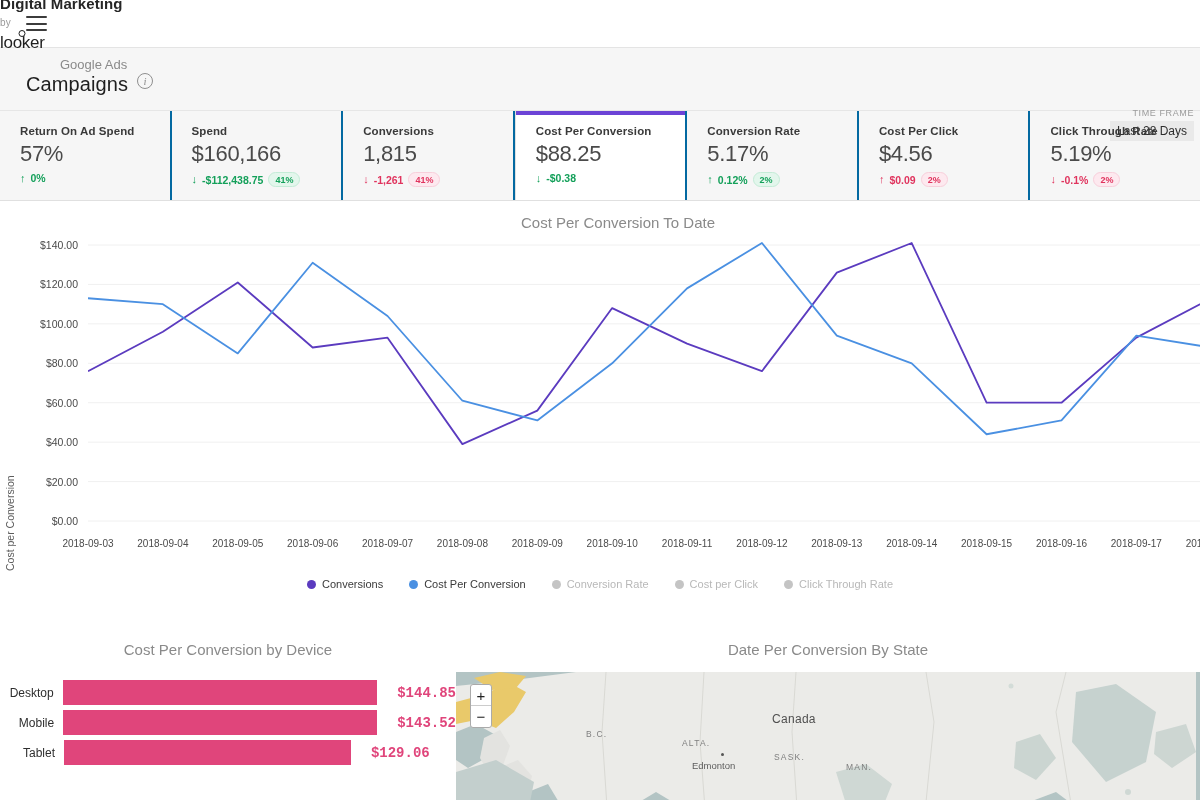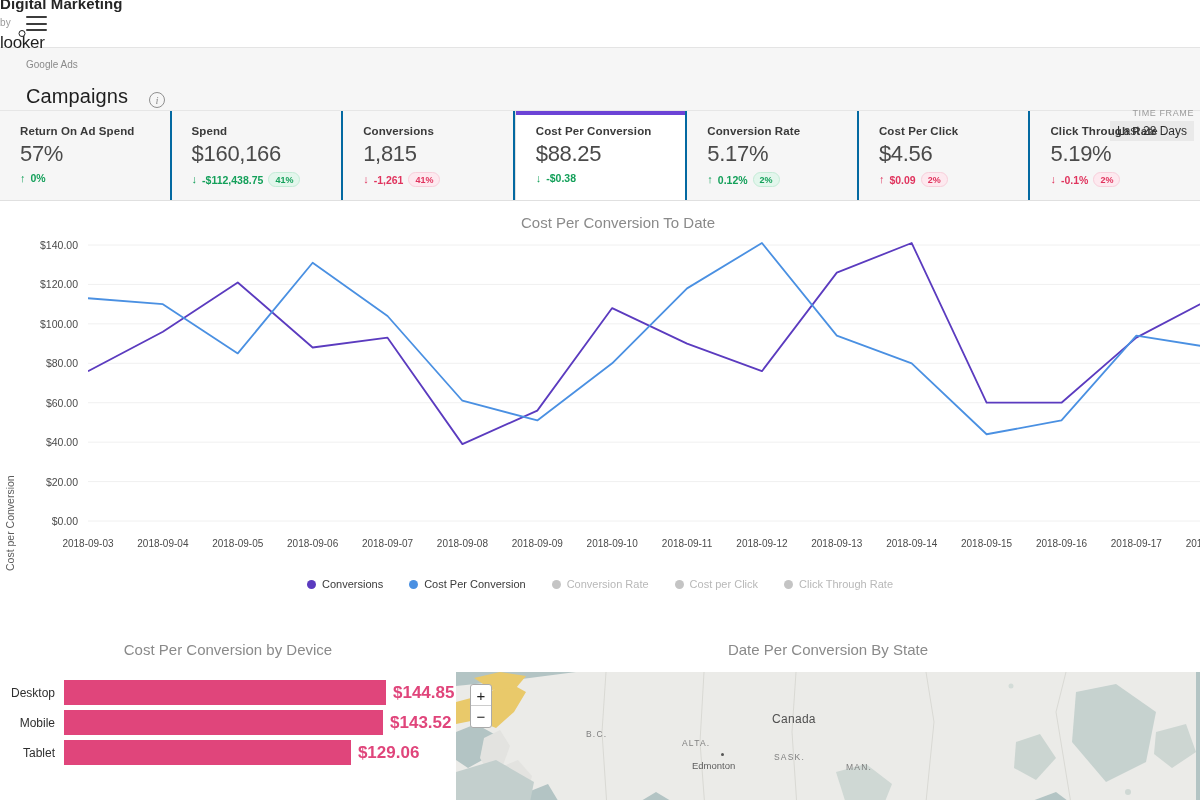--- a/index.html
+++ b/index.html
@@ -39,22 +39,22 @@
     transform: translateX(-50%);
     width: 5px; height: 5px; border: 1.2px solid #1f1f1f; border-radius: 50%;
     background: #fff;
   }
 
   
   .pageheader {
     position: relative; height: 63px; background: #f6f6f6;
     border-bottom: 1px solid #e6e6e6; padding: 10px 18px 0 26px;
   }
-  .crumb { font-size: 10px; color: #8a8a8a; line-height: 14px; }
-  .title-row { display: flex; align-items: flex-end; gap: 21px; margin-top: 13px; }
+  .crumb { font-size: 13px; color: #8a8a8a; line-height: 14px; margin-left: 34px; }
+  .title-row { display: flex; align-items: flex-start; gap: 9px; margin-top: 1px; }
   .page-title { font-size: 20px; color: #1e1e1e; font-weight: 400; letter-spacing: .1px; }
   .info-icon {
     width: 16px; height: 16px; border: 1.3px solid #8f8f8f; border-radius: 50%;
     color: #8f8f8f; font-size: 11px; font-style: italic;
     display: flex; align-items: center; justify-content: center;
     font-family: "Liberation Serif", serif; cursor: pointer;
   }
   .timeframe { position: absolute; right: 6px; top: 60px; text-align: right; }
   .tf-label { font-size: 9px; color: #9b9b9b; letter-spacing: .6px; }
   .tf-value {
@@ -127,21 +127,21 @@
     text-align: center; font-size: 15px; color: #8a8a8a;
     padding-top: 10px; font-weight: 400;
   }
   .bars { margin-top: 20px; }
   .bar-row { display: flex; align-items: center; height: 29px; margin-bottom: 1px; }
   .bar-cat {
     width: 64px; text-align: right; padding-right: 9px;
     font-size: 12px; color: #2e2e2e;
   }
   .bar-fill { height: 25px; background: #e0457b; }
-  .bar-val { font-size: 17px; font-weight: 700; color: #e0457b; padding-left: 7px; }
+  .bar-val { font-size: 14px; font-weight: 700; color: #e0457b; padding-left: 20px; font-family: Liberation Mono, monospace; }
 
   .map-area { position: absolute; left: 0; top: 41px; right: 0; bottom: 0; overflow: hidden; background: #b3c4c4; }
   .zoom-ctl {
     position: absolute; left: 14px; top: 12px; width: 22px;
     background: #fff; border: 1px solid #aaa; border-radius: 3px; z-index: 5;
   }
   .zoom-btn {
     height: 21px; display: flex; align-items: center; justify-content: center;
     font-size: 15px; color: #222; cursor: pointer;
   }

